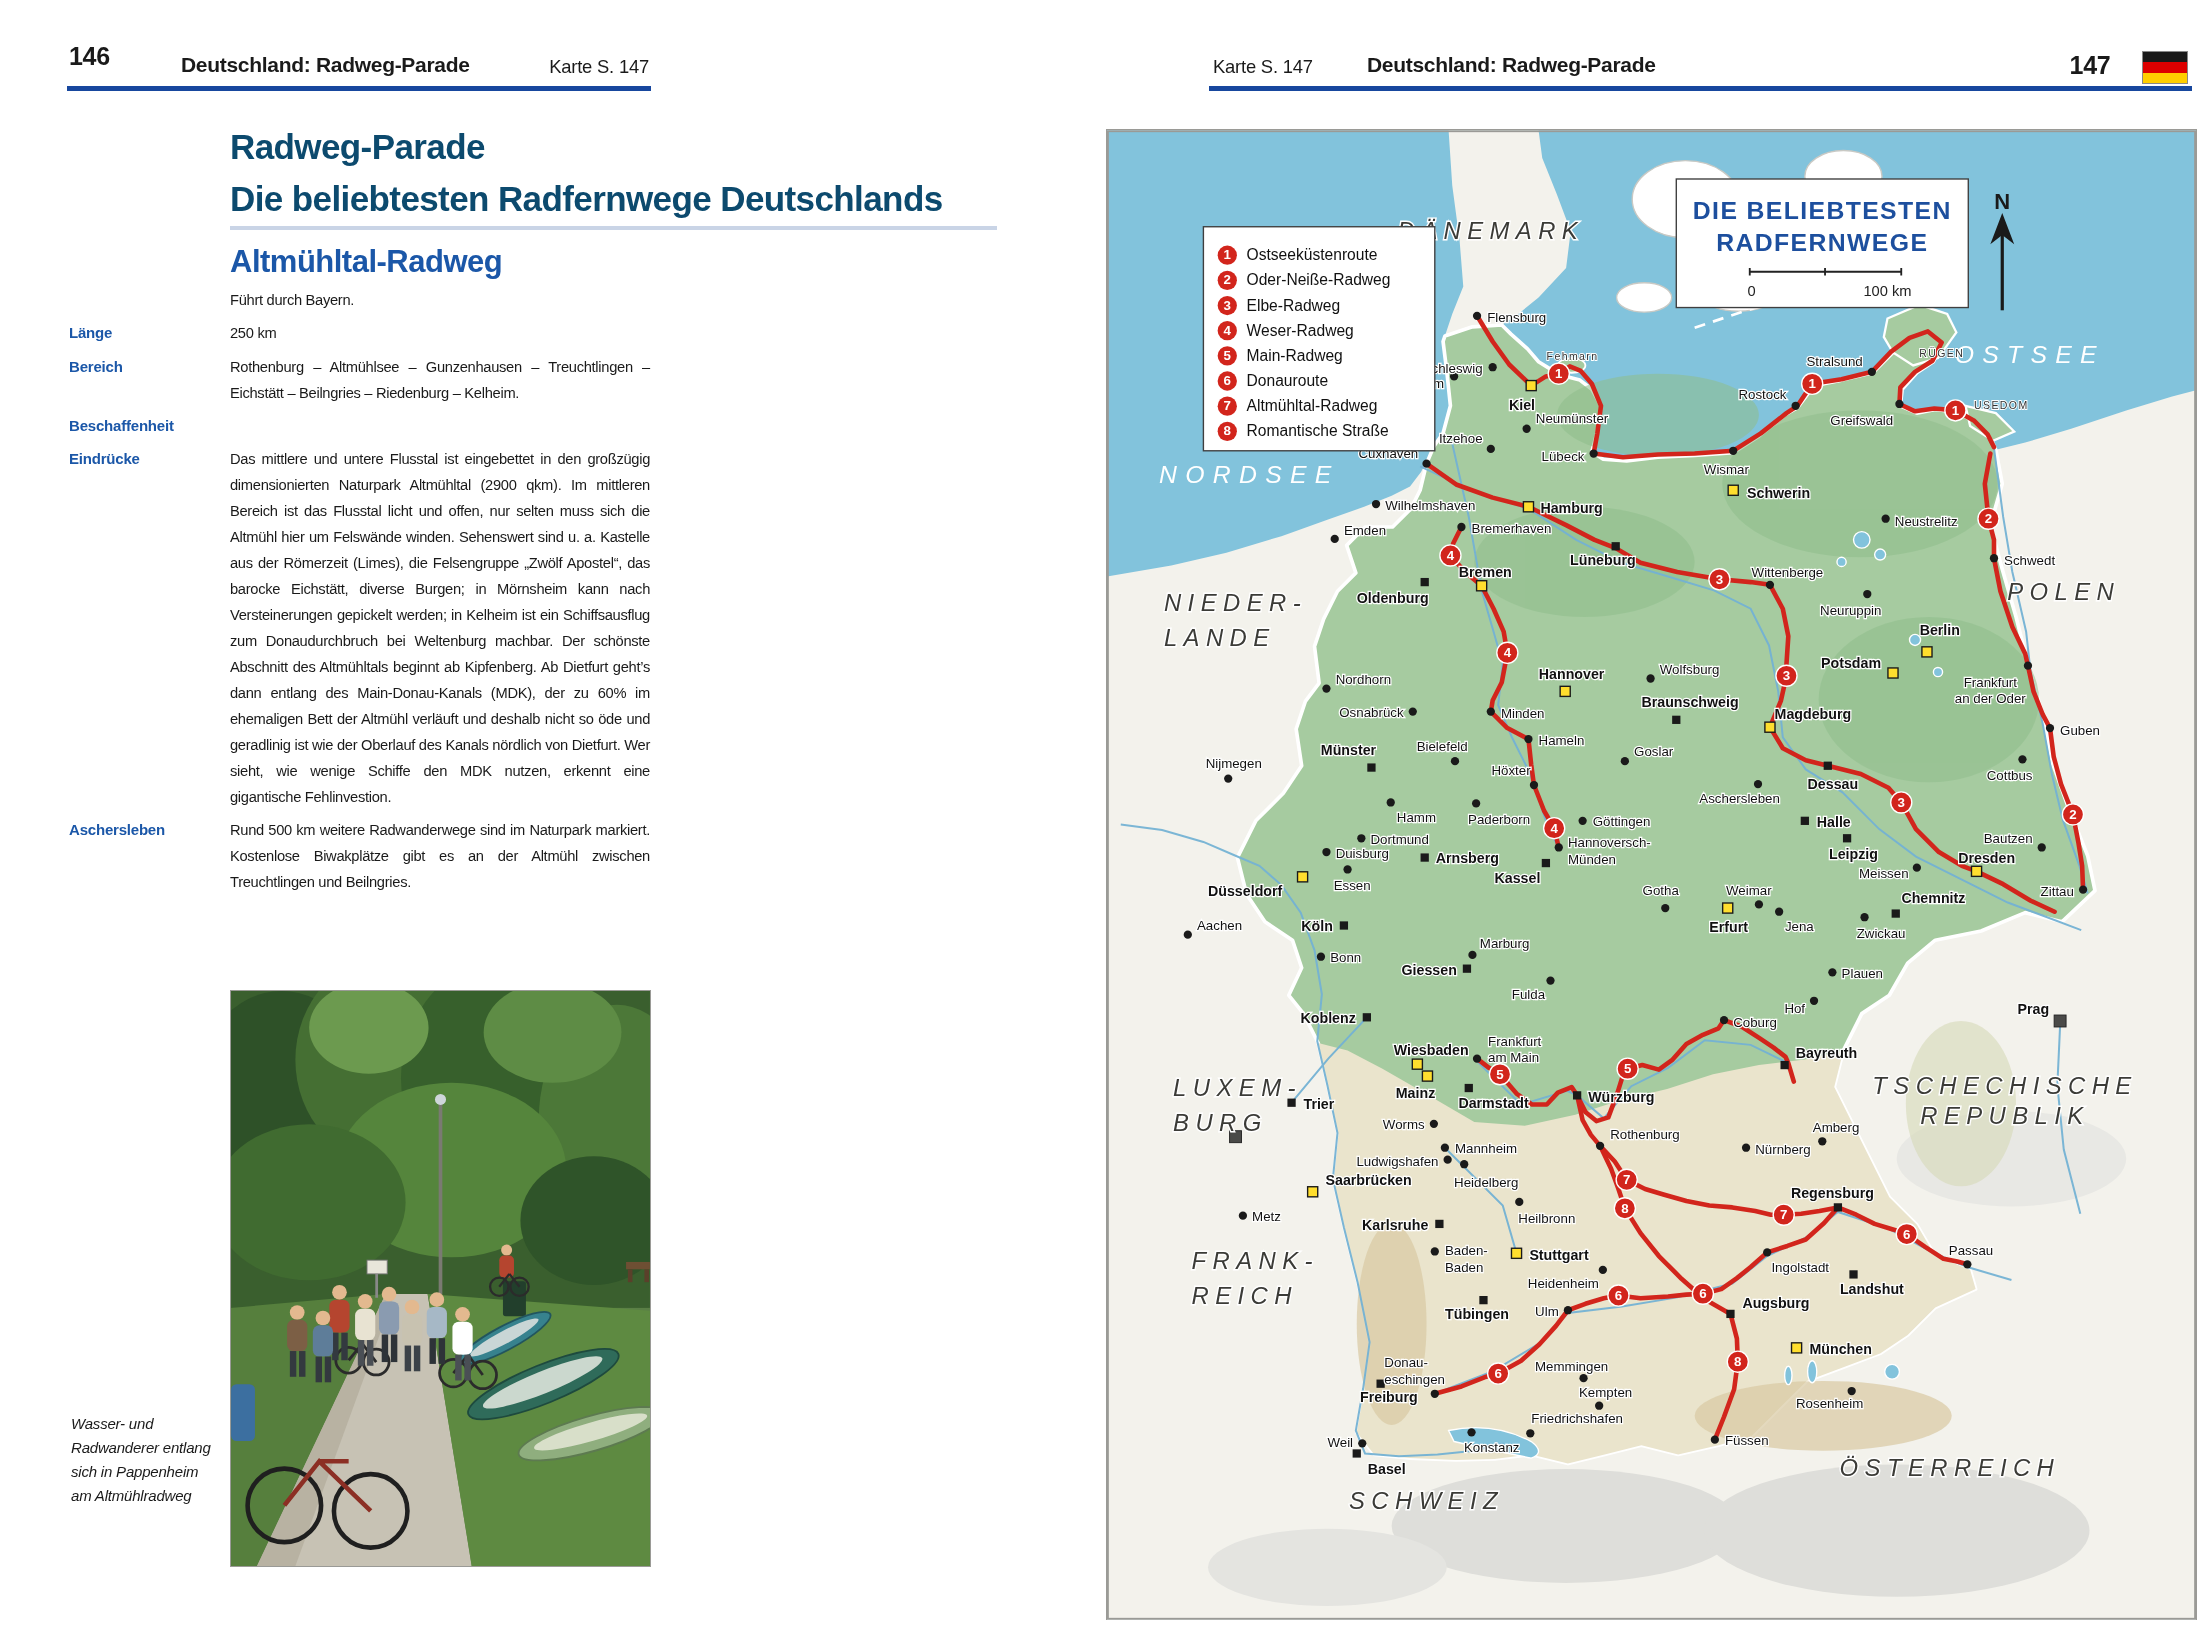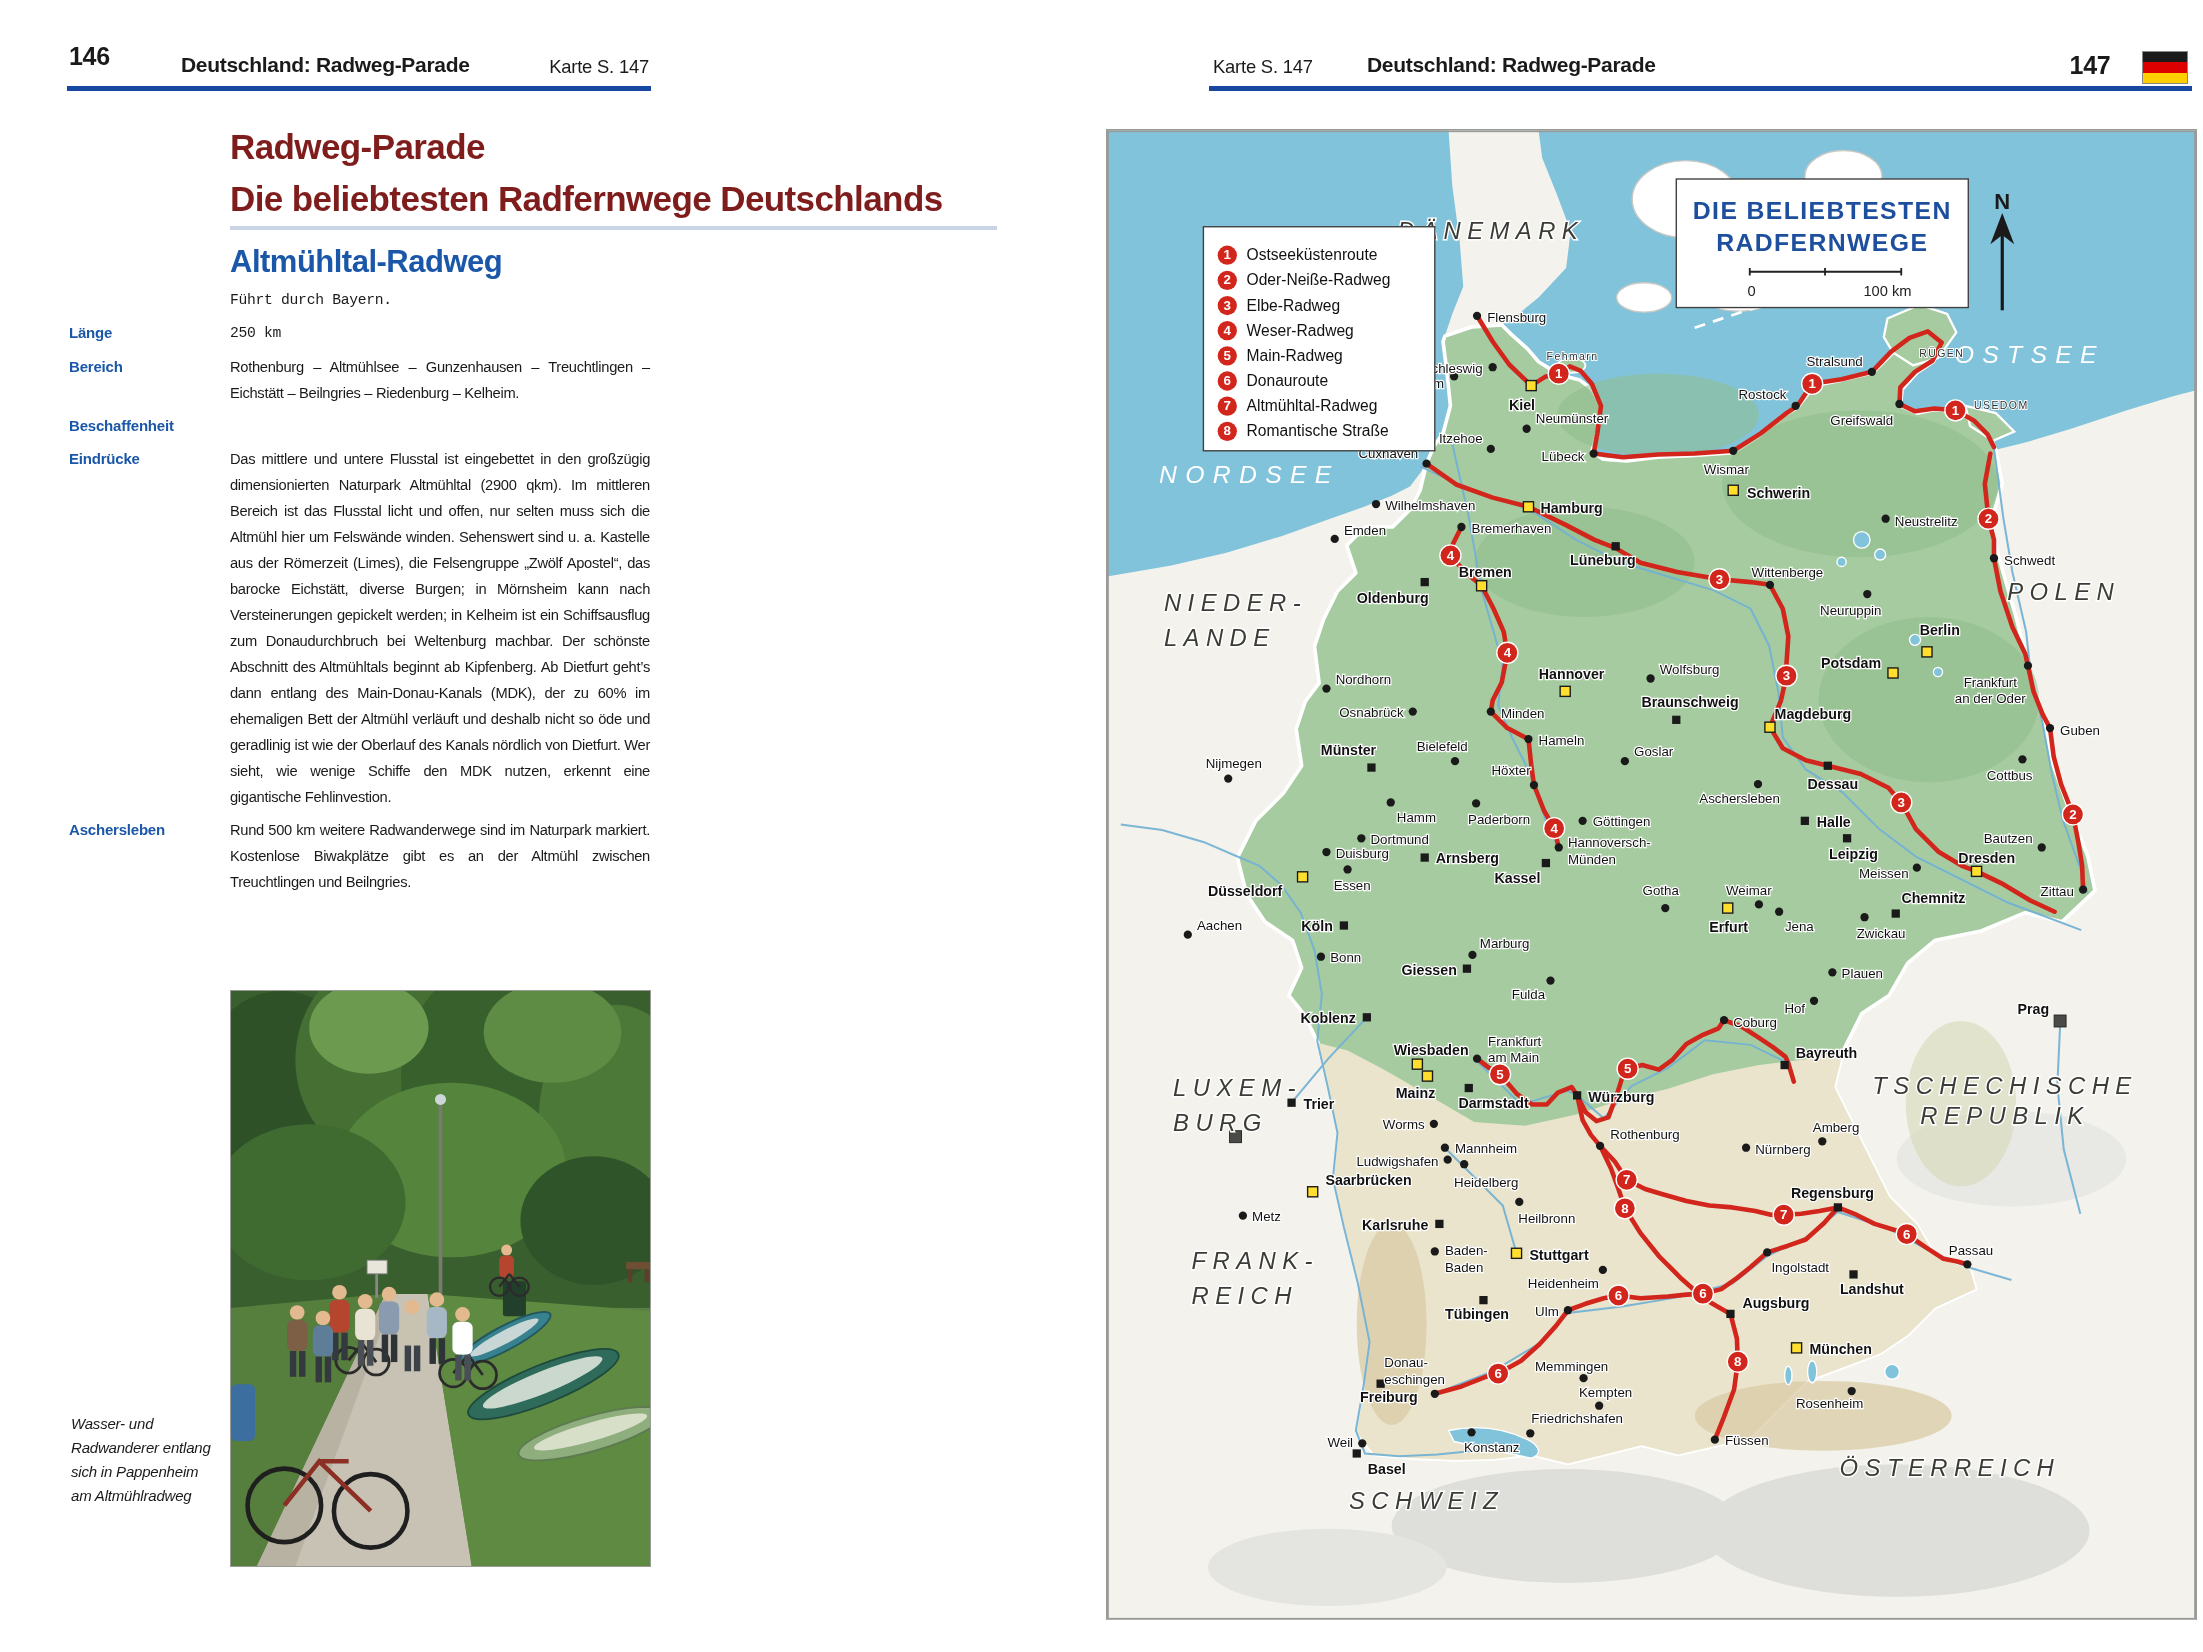--- a/index.html
+++ b/index.html
@@ -8,28 +8,28 @@
     font-family:"Liberation Sans", sans-serif;color:#1a1a1a;overflow:hidden;
     -webkit-font-smoothing:antialiased;
   }
   .abs{position:absolute;}
   
   .pgnum{font-size:25px;font-weight:bold;letter-spacing:-0.3px;}
   .sect{font-size:21px;font-weight:bold;letter-spacing:-0.3px;}
   .mapref{font-size:18.4px;letter-spacing:-0.2px;}
   .hrule{height:4.6px;background:#17479E;}
   
-  .title-blue{color:#7f1d1d;font-weight:bold;font-size:35px;letter-spacing:-0.6px;line-height:51px;}
+  .title-blue{color:#0c4a6e;font-weight:bold;font-size:35px;letter-spacing:-0.6px;line-height:51px;}
   .lightrule{height:3.7px;background:#C9D4E6;}
   .route-head{color:#1B57A8;font-weight:bold;font-size:31px;letter-spacing:-0.5px;}
   .spec-wrap{width:581px;}
   .spec-row{display:flex;margin-bottom:7.3px;}
   .spec-label{flex:0 0 161px;color:#1B57A8;font-weight:bold;font-size:15px;letter-spacing:-0.2px;line-height:26px;}
   .spec-text{flex:1;font-size:14.7px;line-height:26px;text-align:justify;letter-spacing:-0.3px;}
-  .spec-text.nojust{text-align:left;font-family:Liberation Mono, monospace;}
+  .spec-text.nojust{text-align:left;}
   .caption{font-size:15px;font-style:italic;line-height:24px;letter-spacing:-0.2px;}
   .photo-frame{border:0.9px solid #9a9a96;box-sizing:border-box;background:#5A7F46;}
   
   .flag{width:46px;height:33px;border:0.9px solid #888;box-sizing:border-box;display:flex;flex-direction:column;}
   .flag div{flex:1;}
   
   .map-frame{border:0.9px solid #9a9a96;box-sizing:border-box;}
   text{font-family:"Liberation Sans",sans-serif;}
   .city{font-size:14.5px;fill:#111;stroke:#ffffff;stroke-width:2.6px;paint-order:stroke;}
   .cityb{font-size:15.5px;font-weight:bold;fill:#111;stroke:#ffffff;stroke-width:2.6px;paint-order:stroke;}

